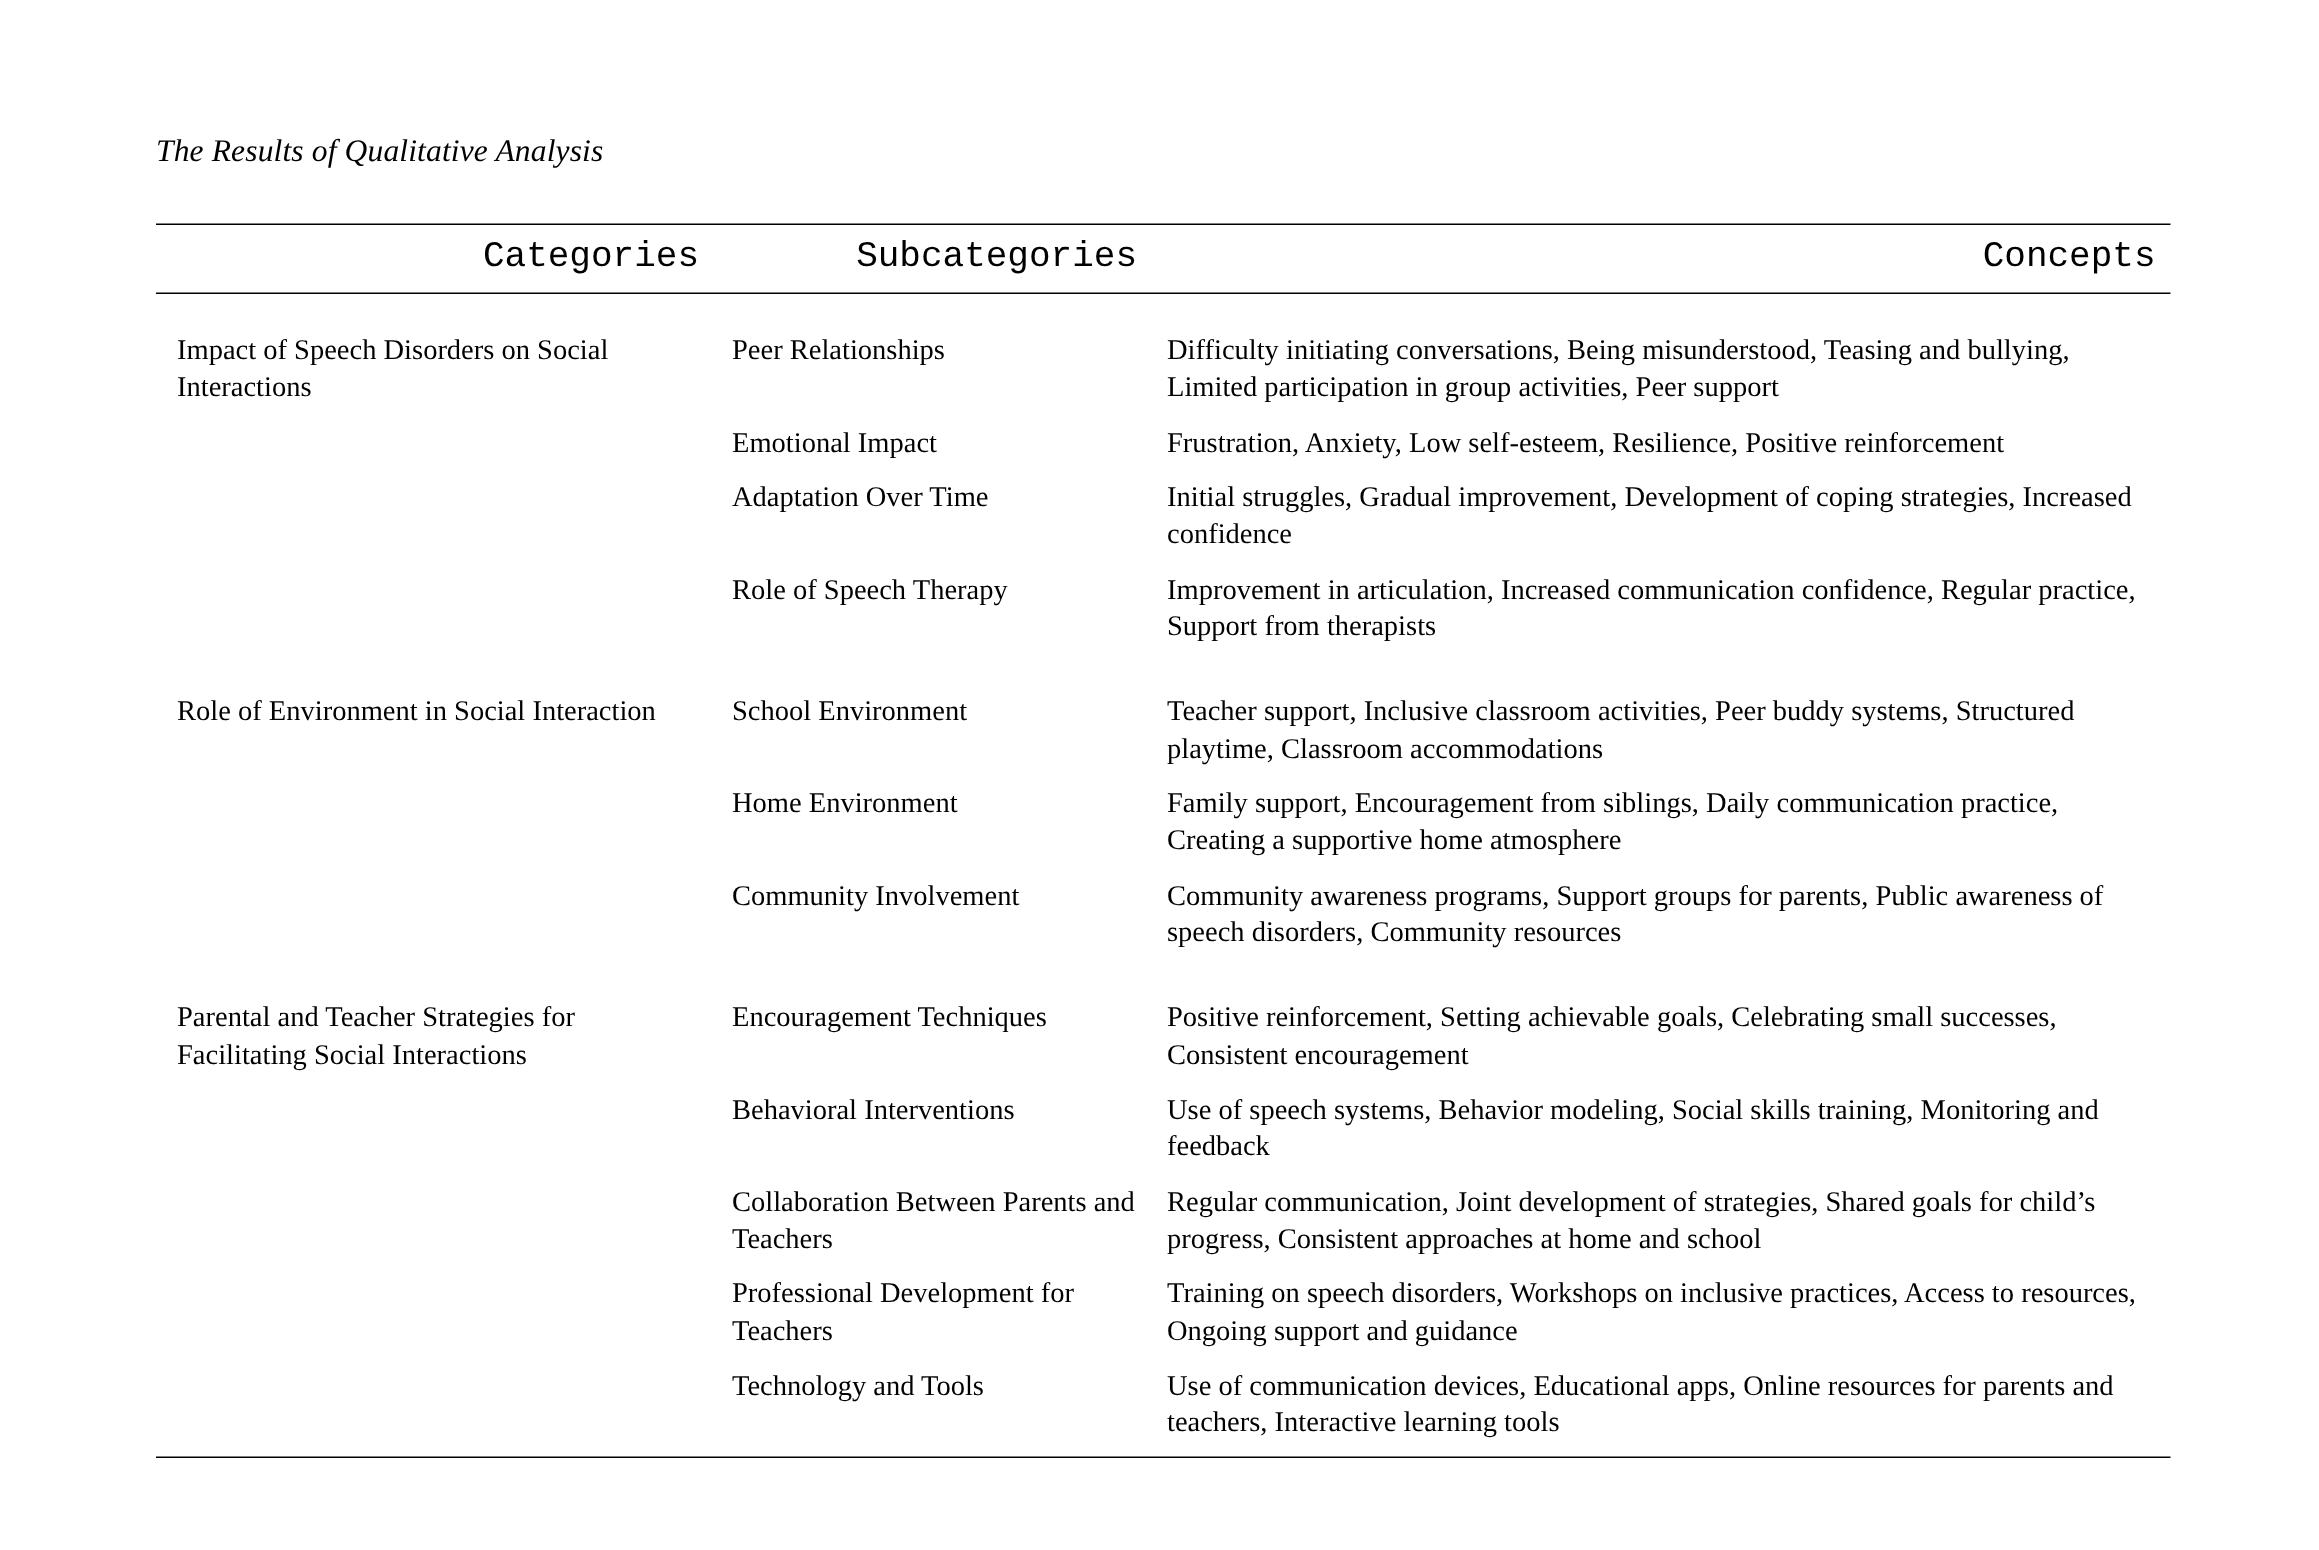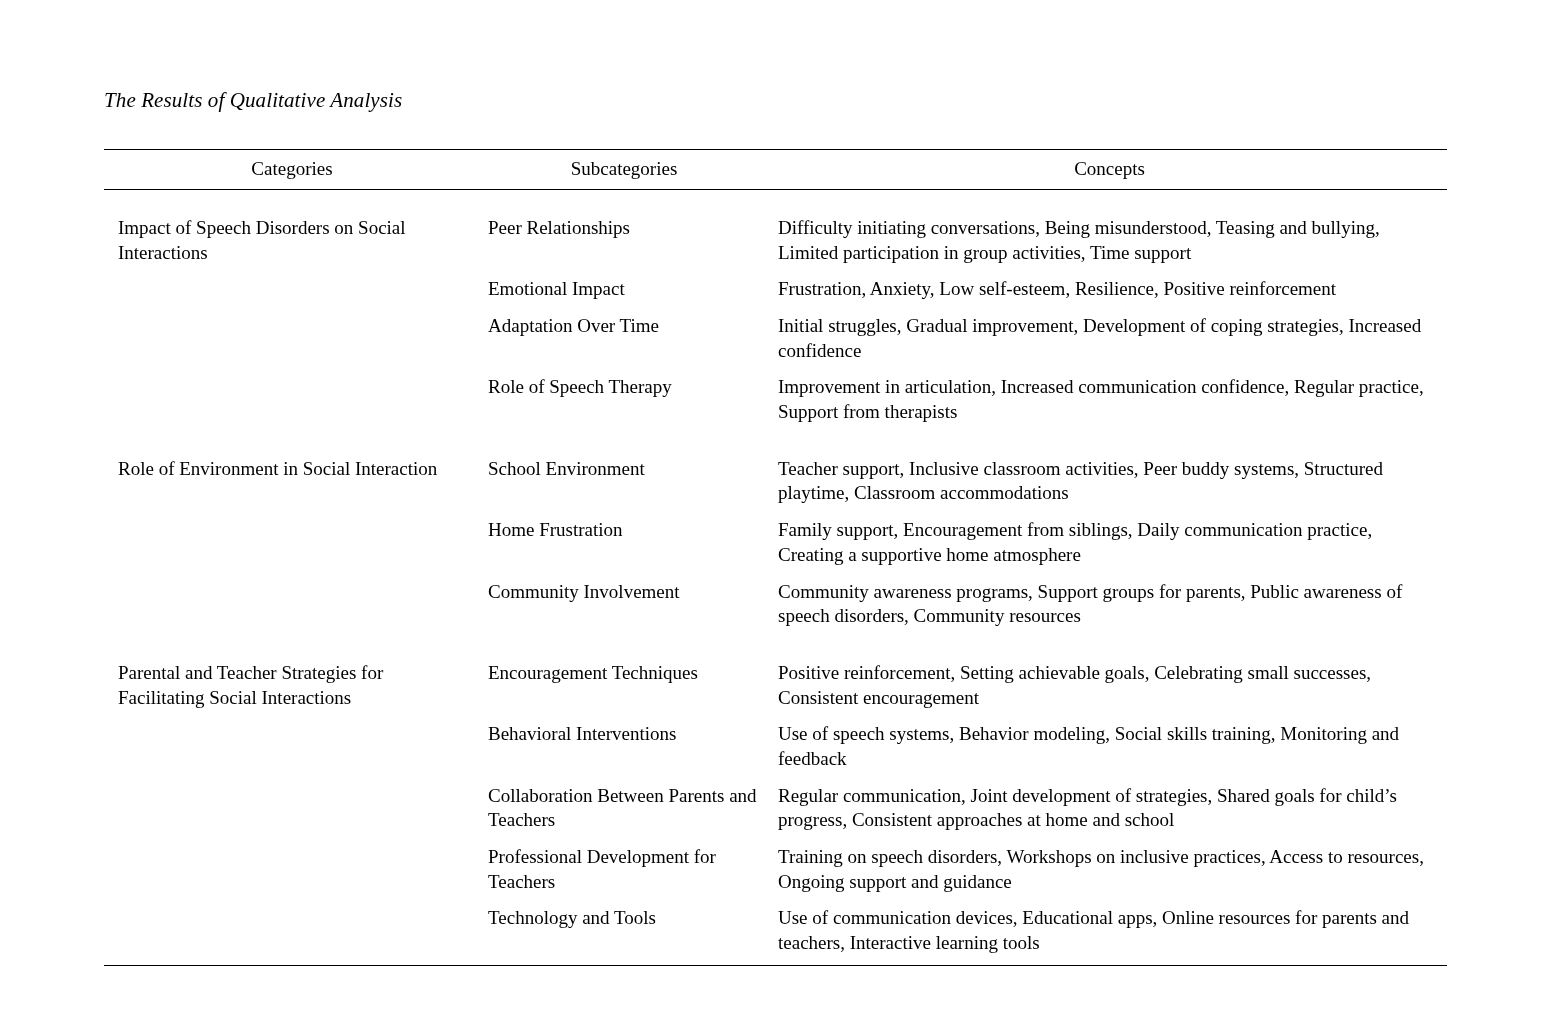--- a/index.html
+++ b/index.html
@@ -28,27 +28,28 @@
     margin: 0 0 36px 0;
     letter-spacing: 0.1px;
   }
   table.qual {
     width: 1343px;
     border-collapse: collapse;
     table-layout: fixed;
   }
   thead th {
     font-weight: normal;
-    font-size: 19px;
-    text-align: center;
+    font-size: 24px;
+    text-align: right;
     vertical-align: top;
     padding: 7px 10px 8px 14px;
     border-top: 1.4px solid #000;
     border-bottom: 1.1px solid #000;
     line-height: 1.25;
+    font-family: Liberation Mono, monospace;
   }
   tbody td {
     font-size: 19px;
     vertical-align: top;
     padding: 6px 10px 6px 14px;
     line-height: 1.3;
   }
   tbody tr.first-in-group td {
     padding-top: 26px;
   }
@@ -86,21 +87,21 @@
       <tr>
         <th>Categories</th>
         <th>Subcategories</th>
         <th>Concepts</th>
       </tr>
     </thead>
     <tbody>
       <tr class="first-in-group">
         <td class="cat">Impact of Speech Disorders on Social Interactions</td>
         <td class="sub">Peer Relationships</td>
-        <td class="con">Difficulty initiating conversations, Being misunderstood, Teasing and bullying, Limited participation in group activities, Time support</td>
+        <td class="con">Difficulty initiating conversations, Being misunderstood, Teasing and bullying, Limited participation in group activities, Peer support</td>
       </tr>
       <tr>
         <td class="cat"></td>
         <td class="sub">Emotional Impact</td>
         <td class="con">Frustration, Anxiety, Low self-esteem, Resilience, Positive reinforcement</td>
       </tr>
       <tr>
         <td class="cat"></td>
         <td class="sub">Adaptation Over Time</td>
         <td class="con">Initial struggles, Gradual improvement, Development of coping strategies, Increased confidence</td>
@@ -110,21 +111,21 @@
         <td class="sub">Role of Speech Therapy</td>
         <td class="con">Improvement in articulation, Increased communication confidence, Regular practice, Support from therapists</td>
       </tr>
       <tr class="first-in-group">
         <td class="cat">Role of Environment in Social Interaction</td>
         <td class="sub">School Environment</td>
         <td class="con">Teacher support, Inclusive classroom activities, Peer buddy systems, Structured playtime, Classroom accommodations</td>
       </tr>
       <tr>
         <td class="cat"></td>
-        <td class="sub">Home Frustration</td>
+        <td class="sub">Home Environment</td>
         <td class="con">Family support, Encouragement from siblings, Daily communication practice, Creating a supportive home atmosphere</td>
       </tr>
       <tr>
         <td class="cat"></td>
         <td class="sub">Community Involvement</td>
         <td class="con">Community awareness programs, Support groups for parents, Public awareness of speech disorders, Community resources</td>
       </tr>
       <tr class="first-in-group">
         <td class="cat">Parental and Teacher Strategies for Facilitating Social Interactions</td>
         <td class="sub">Encouragement Techniques</td>

